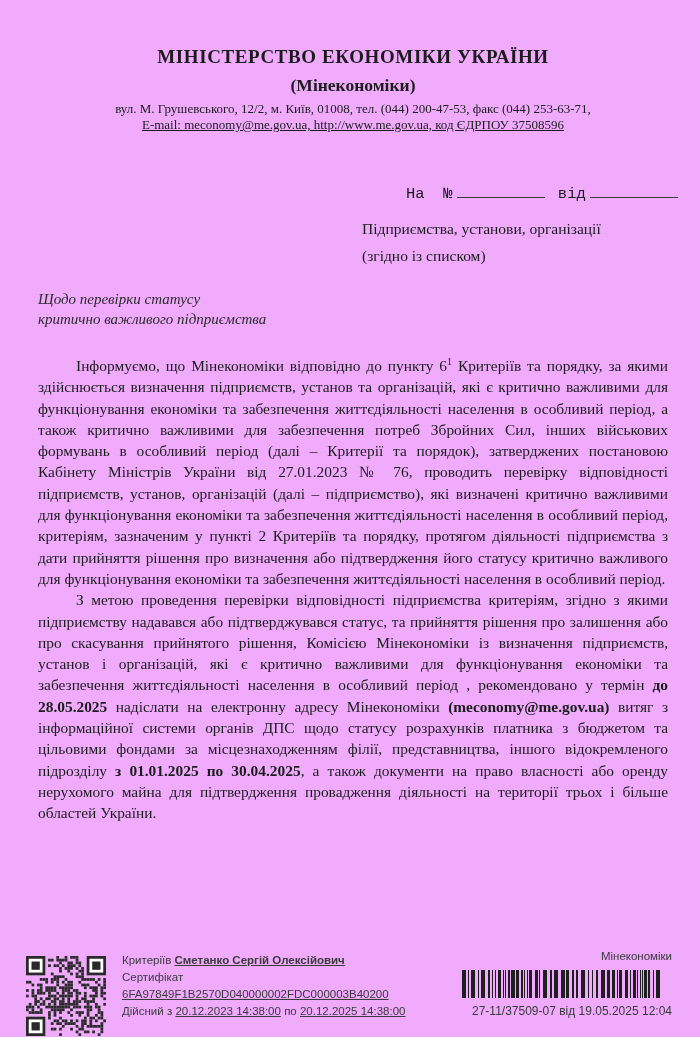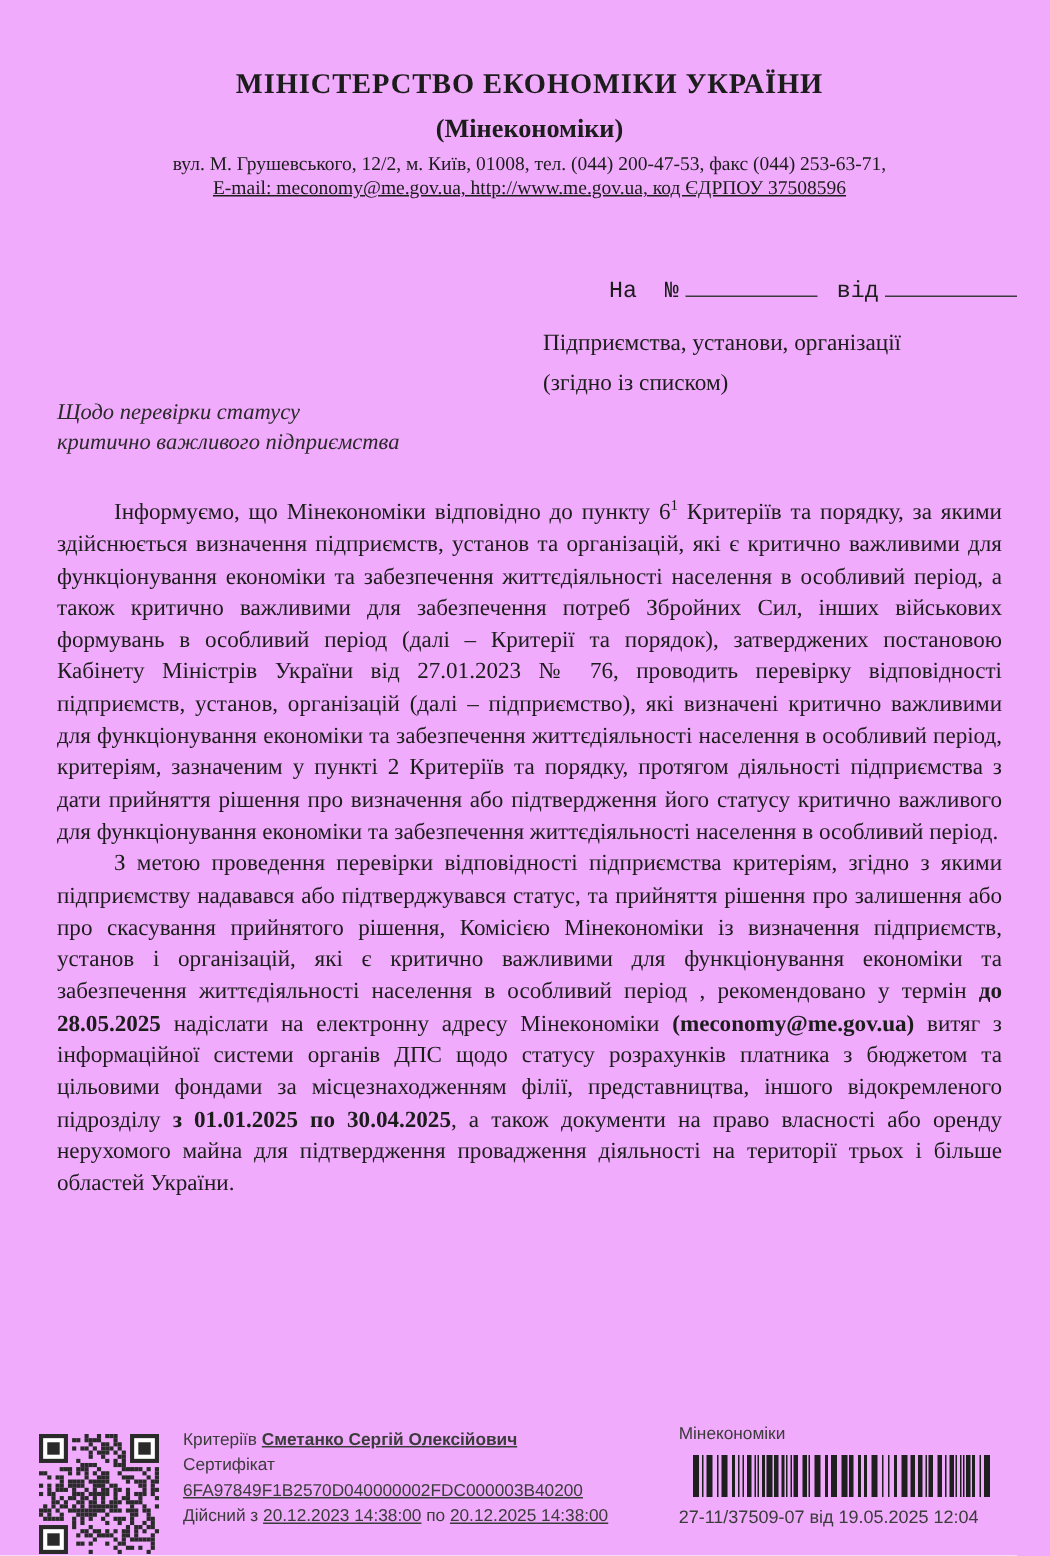--- a/index.html
+++ b/index.html
@@ -20,21 +20,21 @@
   .shortname { font-weight: bold; font-size: 17.5px; margin-top: 7px; }
   .addr { font-size: 13px; margin-top: 5px; line-height: 15px; }
   .addr2 { font-size: 13px; margin-top: 1px; line-height: 15px; text-decoration: underline; }
   
   .refline { margin-top: 52px; margin-left: 368px; font-size: 15.5px; white-space: nowrap; font-family: Liberation Mono, monospace; }
   .blank { display: inline-block; width: 88px; height: 13px; border-bottom: 1px solid #3c3c3c; margin: 0 4px; }
   
   .addressee { margin-top: 17px; margin-left: 324px; font-size: 15.5px; }
   .addressee .l2 { margin-top: 9px; }
   
-  .subject { font-style: italic; font-size: 15px; line-height: 20px; color: #2a2a2a; }
+  .subject { margin-top: 24px; font-style: italic; font-size: 15px; line-height: 20px; color: #2a2a2a; }
   
   .body-text { margin-top: 26px; font-size: 15.4px; line-height: 21.3px; text-align: justify; }
   .body-text p { margin: 0; text-indent: 38px; }
   .body-text sup { font-size: 10px; vertical-align: super; line-height: 0; }
   .body-text b { font-weight: bold; }
   
   .signature { display: flex; justify-content: space-between; align-items: flex-end; margin-top: 40px; font-size: 15.5px; }
   .sig-title div { line-height: 21px; }
   .sig-name { padding-bottom: 1px; }
   
@@ -42,21 +42,21 @@
     position: absolute; left: 26px; right: 28px; top: 946px;
     display: flex; align-items: flex-start;
     font-family: "Liberation Sans", sans-serif; color: #3b3b3b;
   }
   .qr { margin-top: 10px; flex: 0 0 auto; }
   .stamp-text { margin-left: 16px; font-size: 11.5px; margin-top: 6px; }
   .stamp-sys { margin-bottom: 10px; letter-spacing: 0.2px; }
   .stamp-line { line-height: 17px; }
   .bu { font-weight: bold; text-decoration: underline; }
   .u { text-decoration: underline; }
-  .reg { margin-left: auto; text-align: left; font-size: 11.5px; width: 220px; margin-top: 4px; }
+  .reg { margin-left: auto; text-align: right; font-size: 11.5px; width: 220px; margin-top: 4px; }
   .reg .barcode { display: block; margin: 8px auto 6px auto; }
   .reg-number { font-size: 12px; white-space: nowrap; }
 </style>
 </head>
 <body>
 
 <div class="page">
 
   <header class="letterhead">
     <div class="ministry">МІНІСТЕРСТВО ЕКОНОМІКИ УКРАЇНИ</div>

